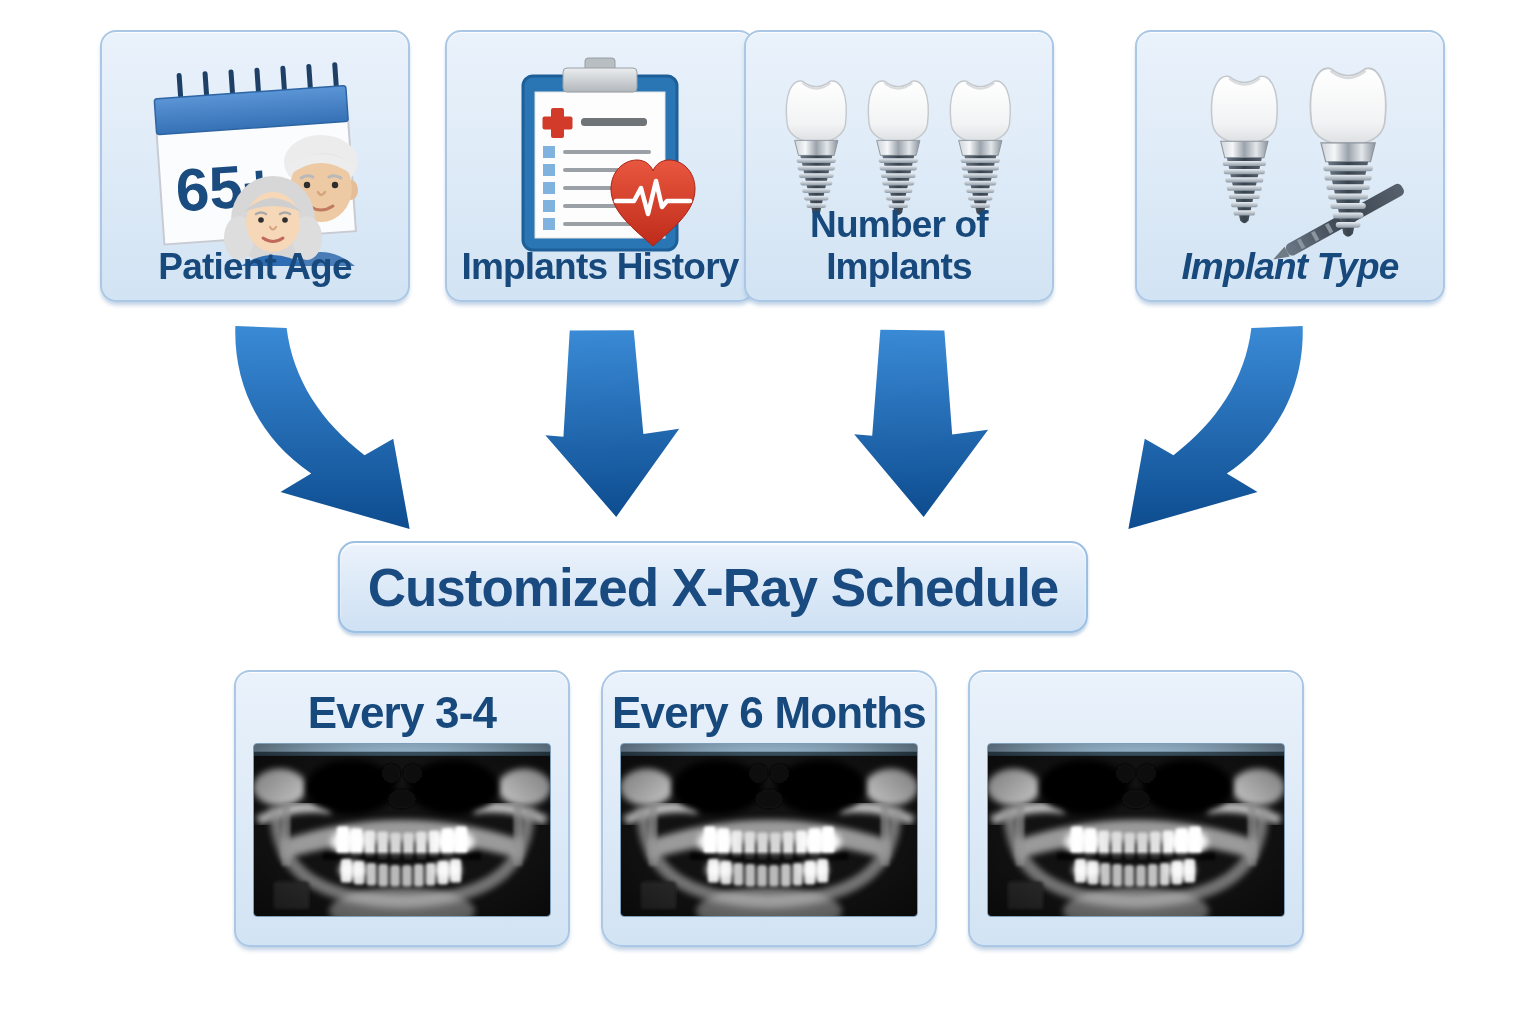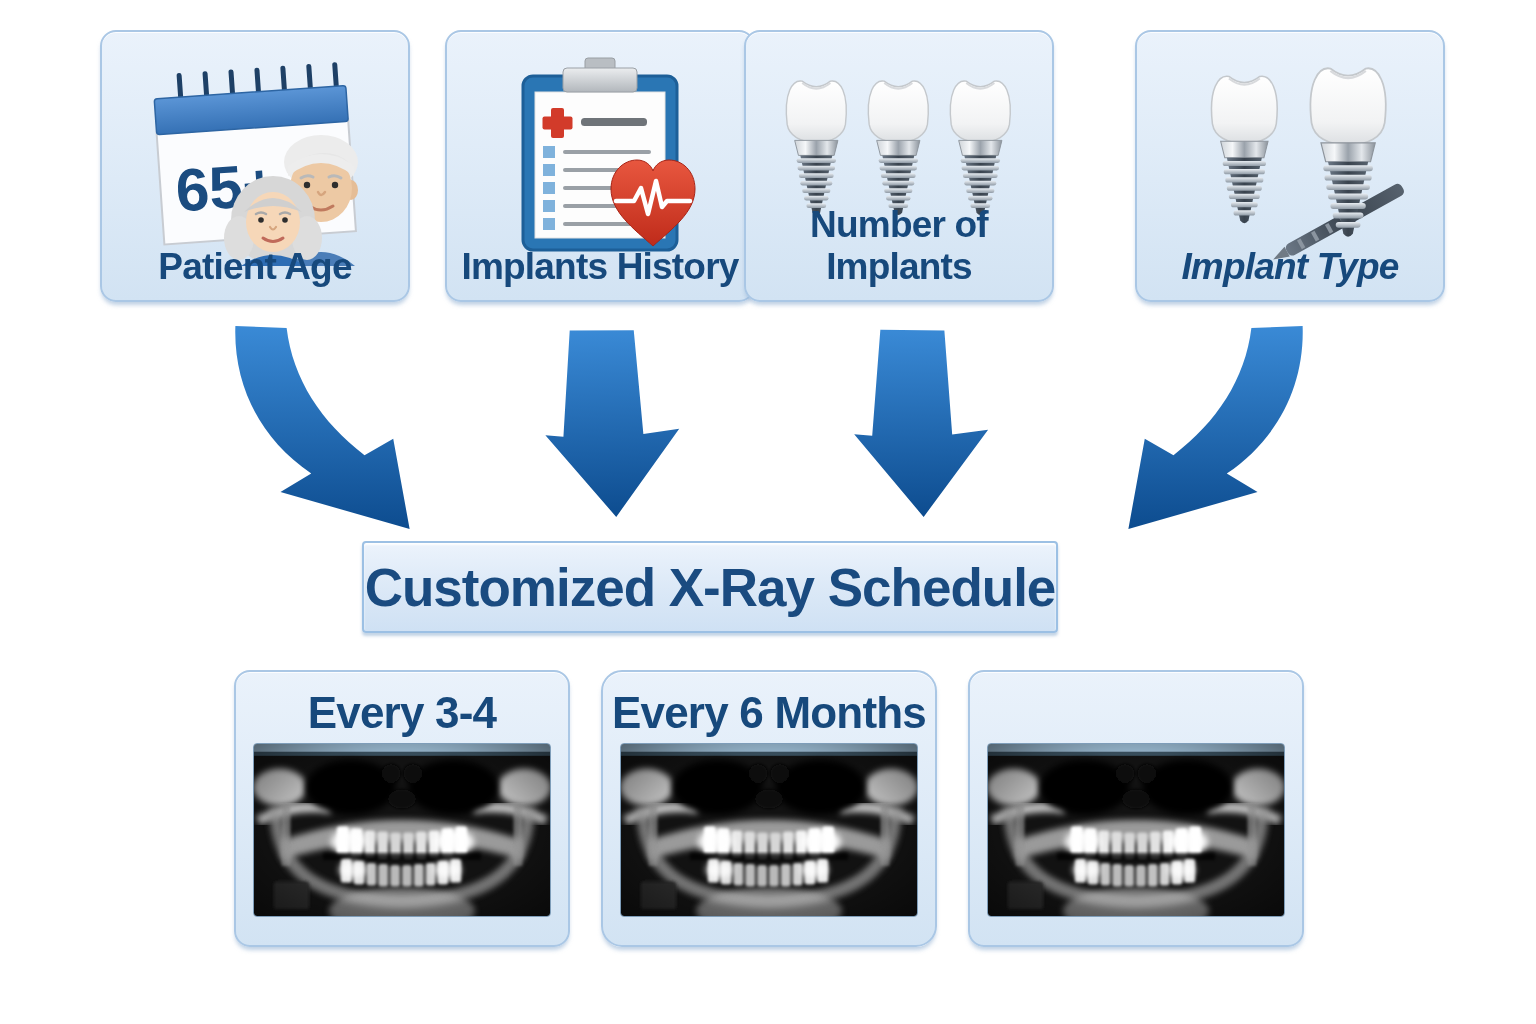--- a/index.html
+++ b/index.html
@@ -17,25 +17,25 @@
   .factor-card{top:30px;width:310px;height:272px;}
   .factor-icon{position:absolute;top:22px;left:50%;transform:translateX(-50%);}
   .factor-label{
     position:absolute;left:0;bottom:12px;width:100%;text-align:center;
     font-weight:bold;font-size:37px;letter-spacing:-0.8px;color:#17497c;
   }
 
   .arrow{position:absolute;}
 
   .center-box{
-    position:absolute;left:338px;top:541px;width:696px;height:92px;
-    border-radius:4px;border:2px solid #9cc0e4;
+    position:absolute;left:338px;top:541px;width:750px;height:92px;
+    border-radius:17px;border:2px solid #9cc0e4;
     background:linear-gradient(180deg,#ecf3fc 0%,#dcE9f7 50%,#cfe1f4 100%);
     box-shadow:0 3px 3px rgba(136,170,206,.5), inset 0 2px 2px rgba(255,255,255,.9);
-    display:flex;align-items:center;justify-content:center;box-sizing:border-box;margin-left:24px;
+    display:flex;align-items:center;justify-content:center;box-sizing:border-box;
   }
   .center-box span{font-weight:bold;font-size:53px;letter-spacing:-1px;color:#1a4b80;}
 
   .sched-card{top:670px;width:336px;height:277px;}
   .sched-label{
     position:absolute;left:0;top:16px;width:100%;text-align:center;
     font-weight:bold;font-size:44px;letter-spacing:-0.8px;color:#17497c;
   }
   .xray-wrap{
     position:absolute;left:50%;top:72px;transform:translateX(-50%);

